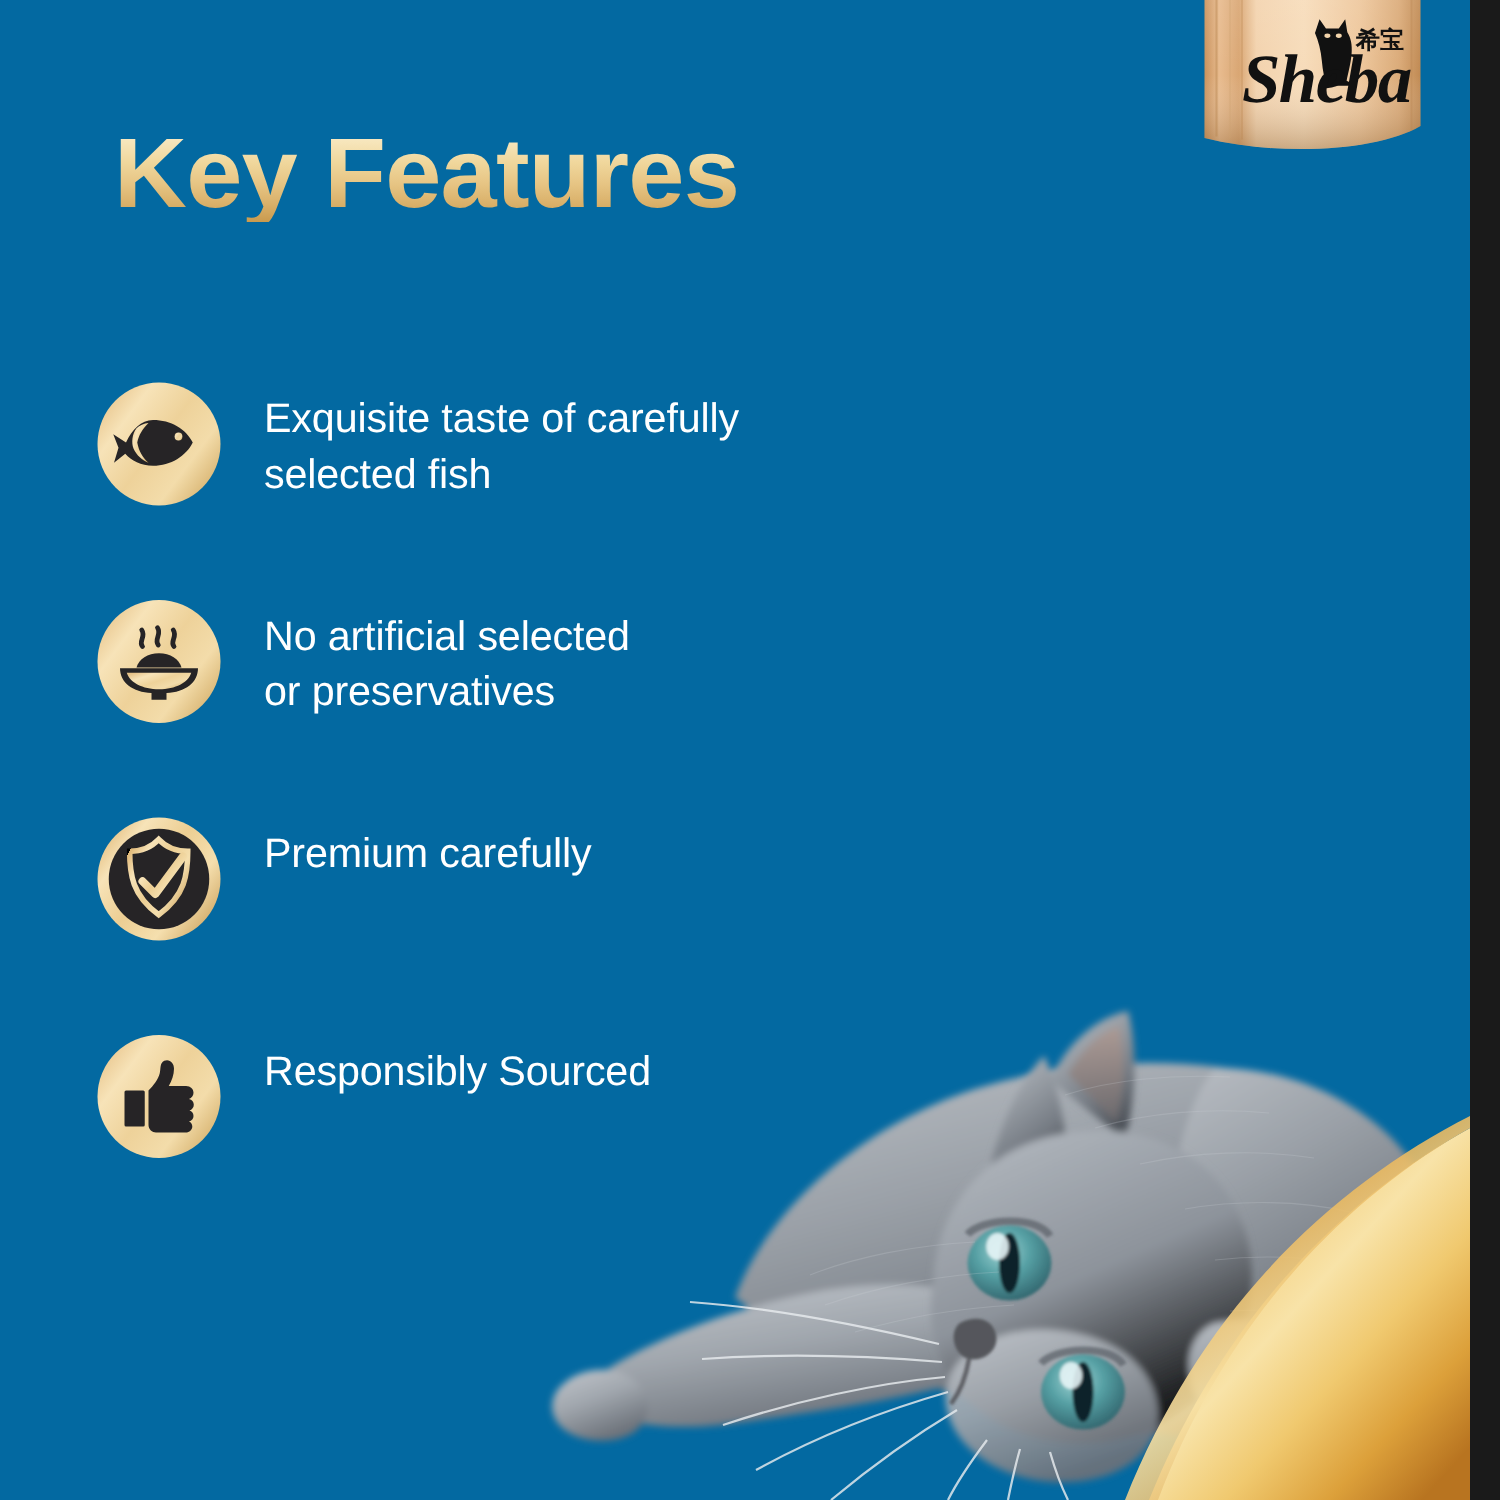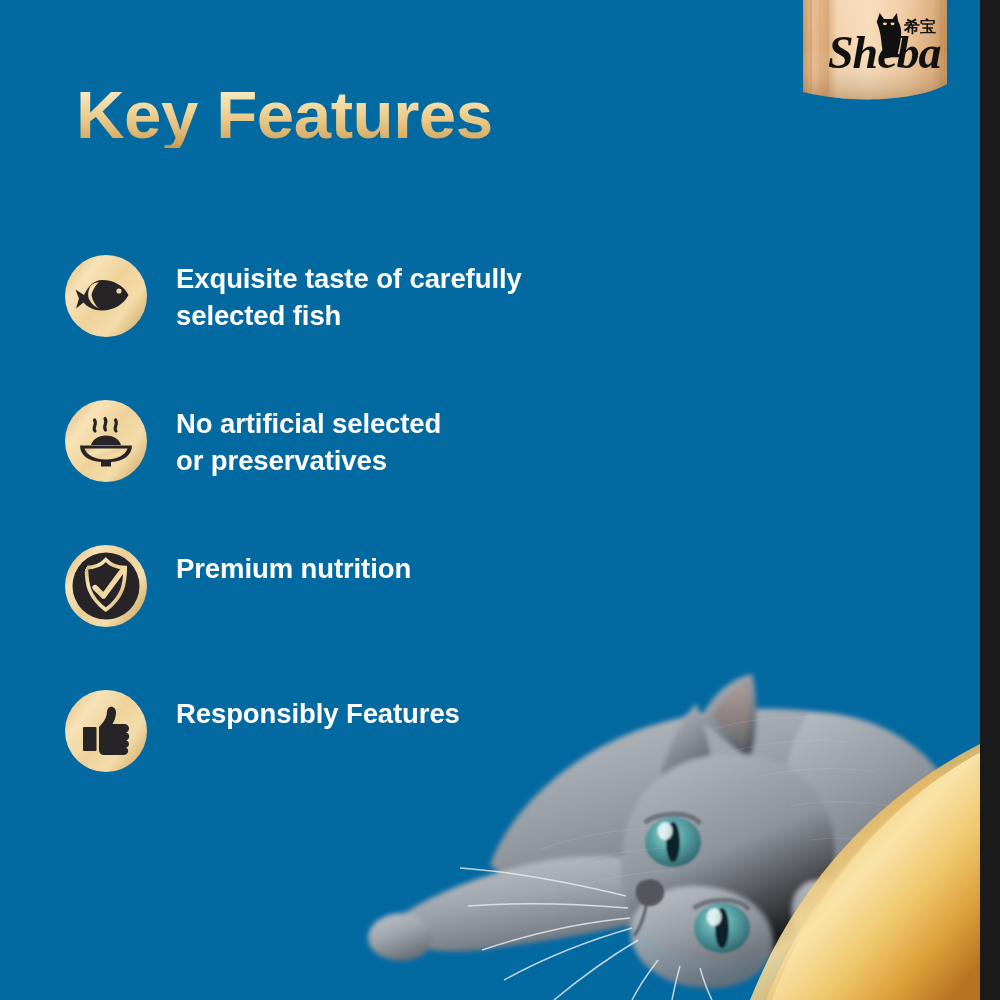--- a/index.html
+++ b/index.html
@@ -69,21 +69,21 @@
     flex: 0 0 auto;
     width: 84px;
     height: 84px;
     position: relative;
   }
   .feature-icon svg { display: block; }
   .feature-text {
     margin-left: 28px;
     color: #ffffff;
     font-size: 27.5px;
-    font-weight: 700;
+    font-weight: 400;
     line-height: 1.33;
     padding-top: 7px;
     letter-spacing: -0.1px;
     white-space: pre-line;
   }
 
   
   #cat-photo {
     position: absolute;
     right: 0;
@@ -238,21 +238,21 @@
           </defs>
           <circle cx="42" cy="42" r="41" fill="url(#goldCircle3)"></circle>
           <circle cx="42" cy="42" r="33.5" fill="#262426"></circle>
           <path d="M42,13.5 C48,20 56,22.5 64,22.5
                    C64,40 62,56 42,70.5
                    C22,56 20,40 20,22.5
                    C28,22.5 36,20 42,13.5 Z" fill="none" stroke="url(#goldCircle3)" stroke-width="4.2" transform="translate(0,-1.5) scale(0.88) translate(5.5,6)"></path>
           <path d="M31,43.5 L39.5,52 L58,27" fill="none" stroke="url(#goldCircle3)" stroke-width="5.4" stroke-linecap="round" stroke-linejoin="round"></path>
         </svg>
       </div>
-      <div class="feature-text">Premium nutrition</div>
+      <div class="feature-text">Premium carefully</div>
     </div>
 
     <div class="feature-row">
       <div class="feature-icon">
         <svg width="84" height="84" viewBox="0 0 84 84" xmlns="http://www.w3.org/2000/svg">
           <defs>
             <linearGradient id="goldCircle4" x1="0" y1="0.15" x2="1" y2="0.9">
               <stop offset="0%" stop-color="#e6c288"></stop>
               <stop offset="22%" stop-color="#f7e3b8"></stop>
               <stop offset="48%" stop-color="#eed29a"></stop>
@@ -272,21 +272,21 @@
                      C64,44 65.2,45.5 65.2,47.5
                      C65.2,49.3 64,50.8 62.3,51.4
                      C64,51.9 65,53.3 65,55
                      C65,56.8 63.8,58.2 62,58.7
                      C63.4,59.3 64.2,60.6 64.2,62
                      C64.2,64.2 62.3,66 59.8,66
                      L40,66 C37.5,66 35,64 35,61 Z"></path>
           </g>
         </svg>
       </div>
-      <div class="feature-text">Responsibly Features</div>
+      <div class="feature-text">Responsibly Sourced</div>
     </div>
 
   </div>
 
   <div id="cat-photo">
     <svg width="640" height="340" viewBox="0 0 640 340" xmlns="http://www.w3.org/2000/svg">
       <defs>
         <linearGradient id="furBody" x1="0.1" y1="0" x2="0.6" y2="1">
           <stop offset="0%" stop-color="#b9bec4"></stop>
           <stop offset="35%" stop-color="#9aa0a7"></stop>

